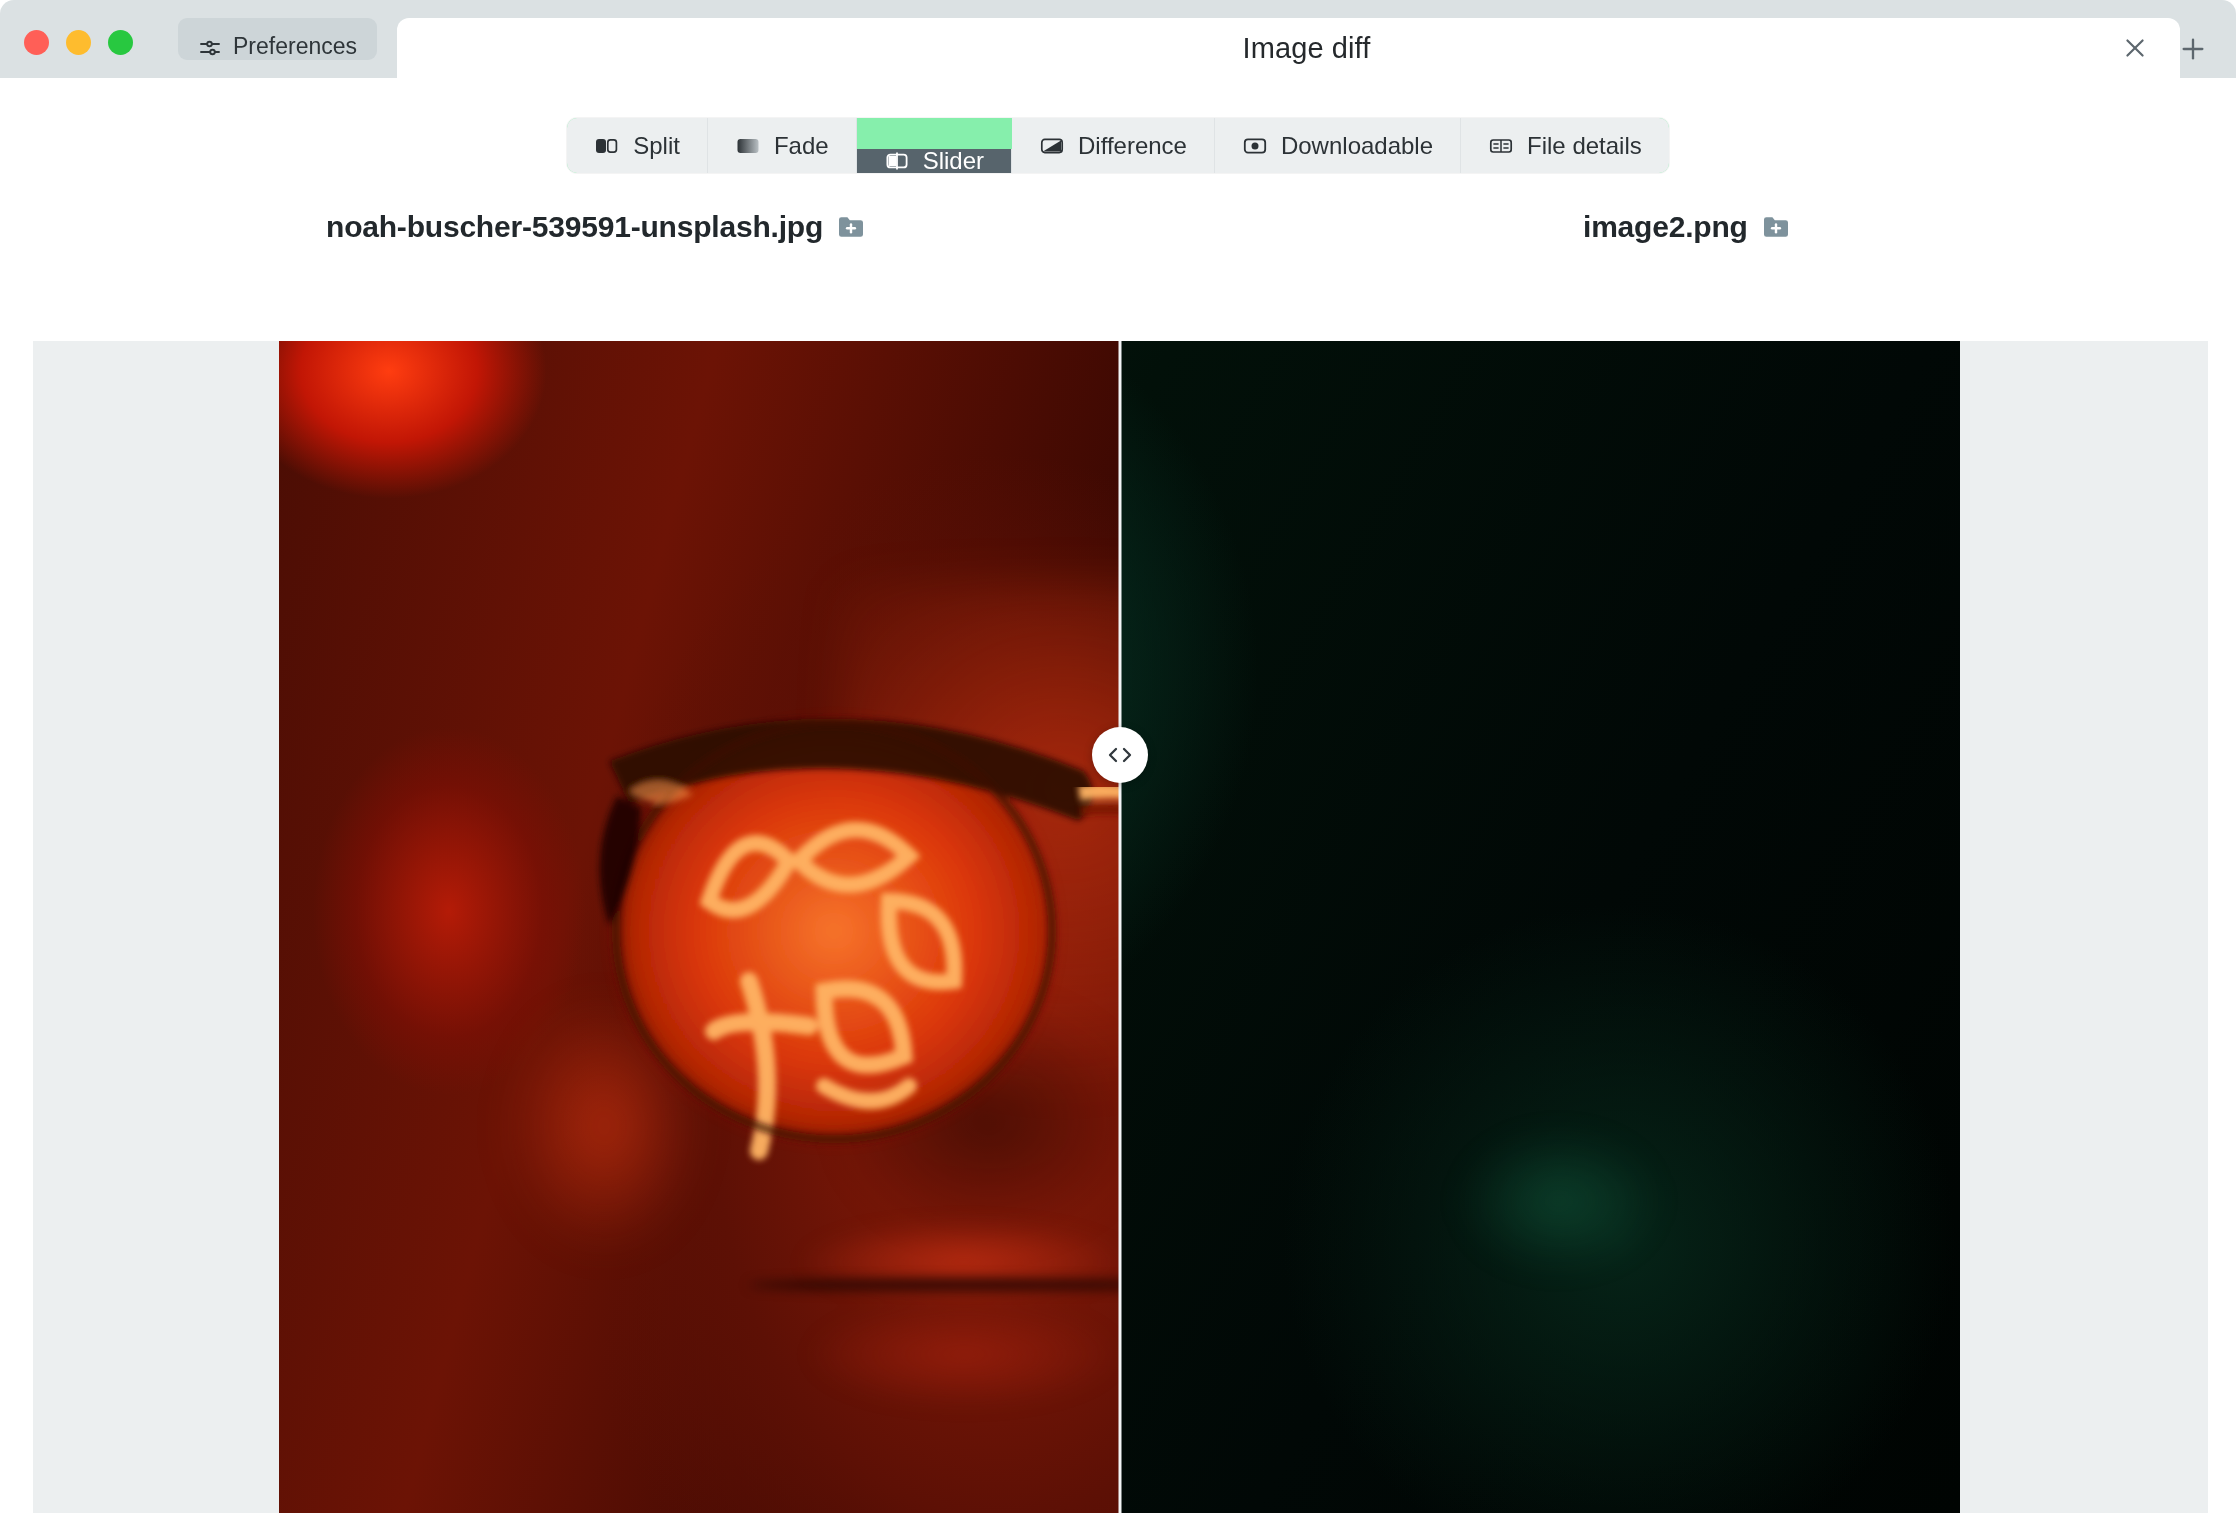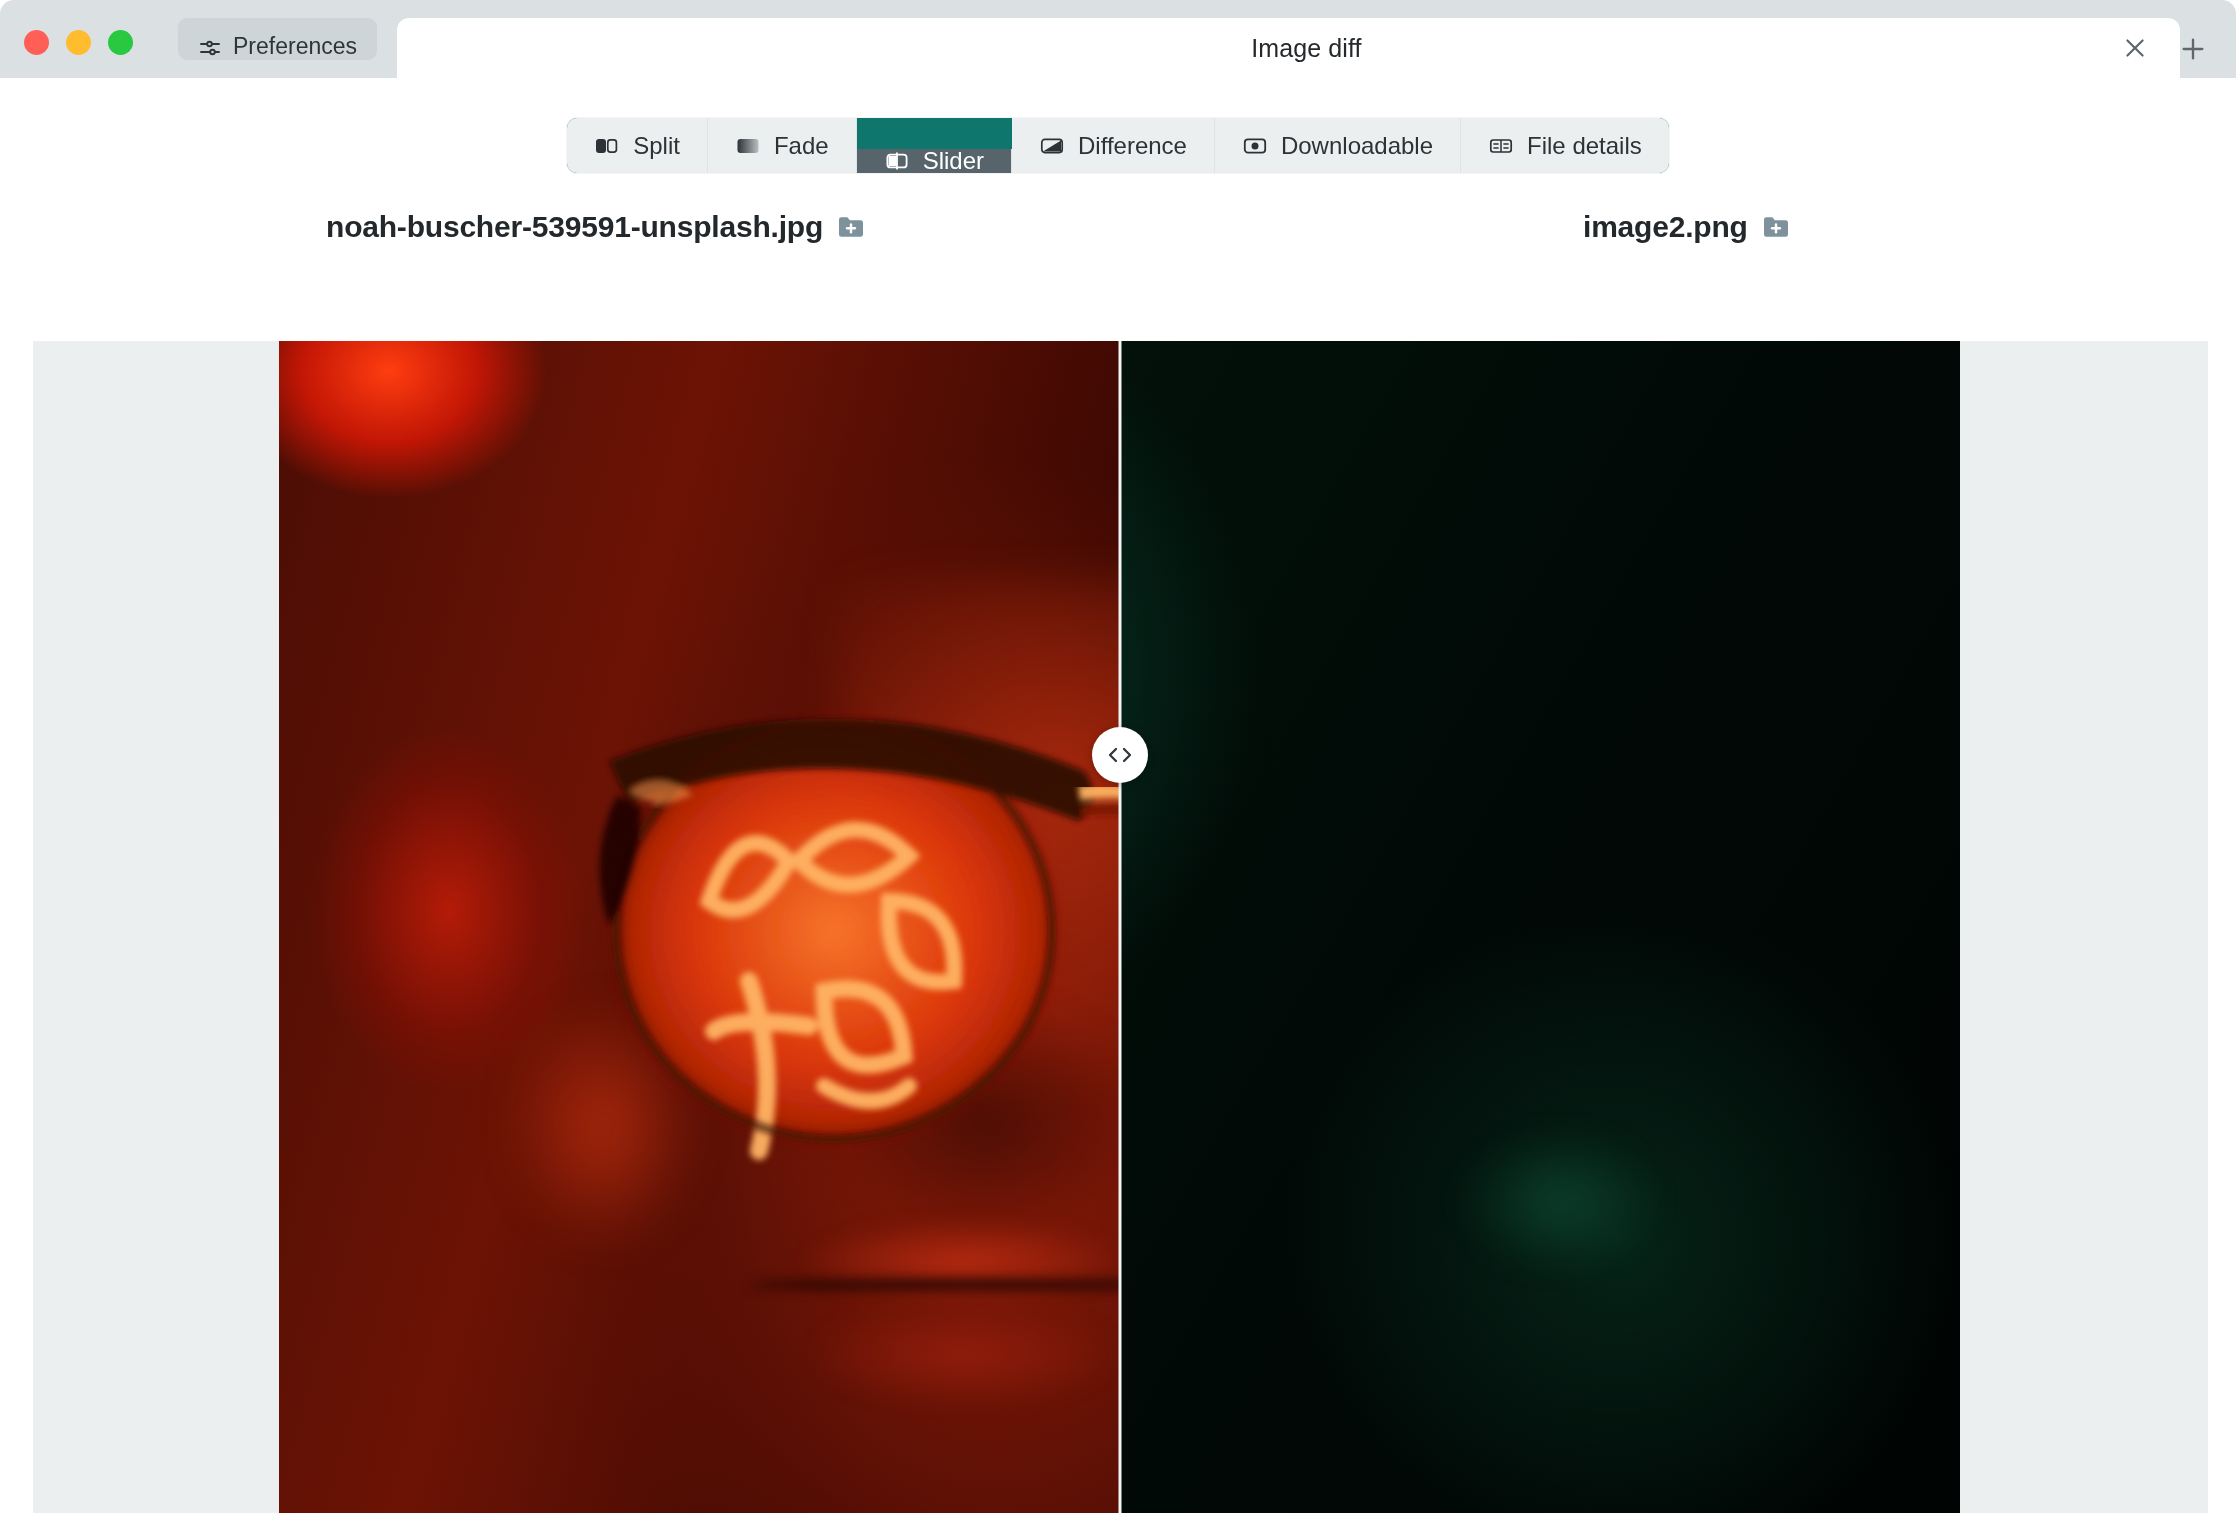--- a/index.html
+++ b/index.html
@@ -67,21 +67,21 @@
     position: absolute;
     top: 18px; left: 397px;
     width: 1783px; height: 60px;
     background: #ffffff;
     border-radius: 12px 12px 0 0;
     display: flex;
     align-items: center;
     justify-content: center;
   }
   .tab-title {
-    font-size: 25px;
+    font-size: 29px;
     color: #25292c;
     letter-spacing: 0.1px;
     margin-left: 36px;
   }
   .tab-close {
     position: absolute;
     right: 28px; top: 50%;
     transform: translateY(-50%);
     width: 34px; height: 34px;
     display: flex; align-items: center; justify-content: center;
@@ -112,21 +112,21 @@
     top: 40px; left: 0;
     width: 2236px;
     display: flex;
     justify-content: center;
   }
   .segmented {
     display: flex;
     height: 55px;
     border-radius: 10px;
     overflow: hidden;
-    background: #0f766e;
+    background: #86efac;
     box-shadow: 0 0 0 1px rgba(0,0,0,0.045);
   }
   .seg {
     display: flex;
     align-items: center;
     gap: 13px;
     padding: 0 27px;
     background: #eceff0;
     border: none;
     border-right: 1px solid #dfe3e5;

